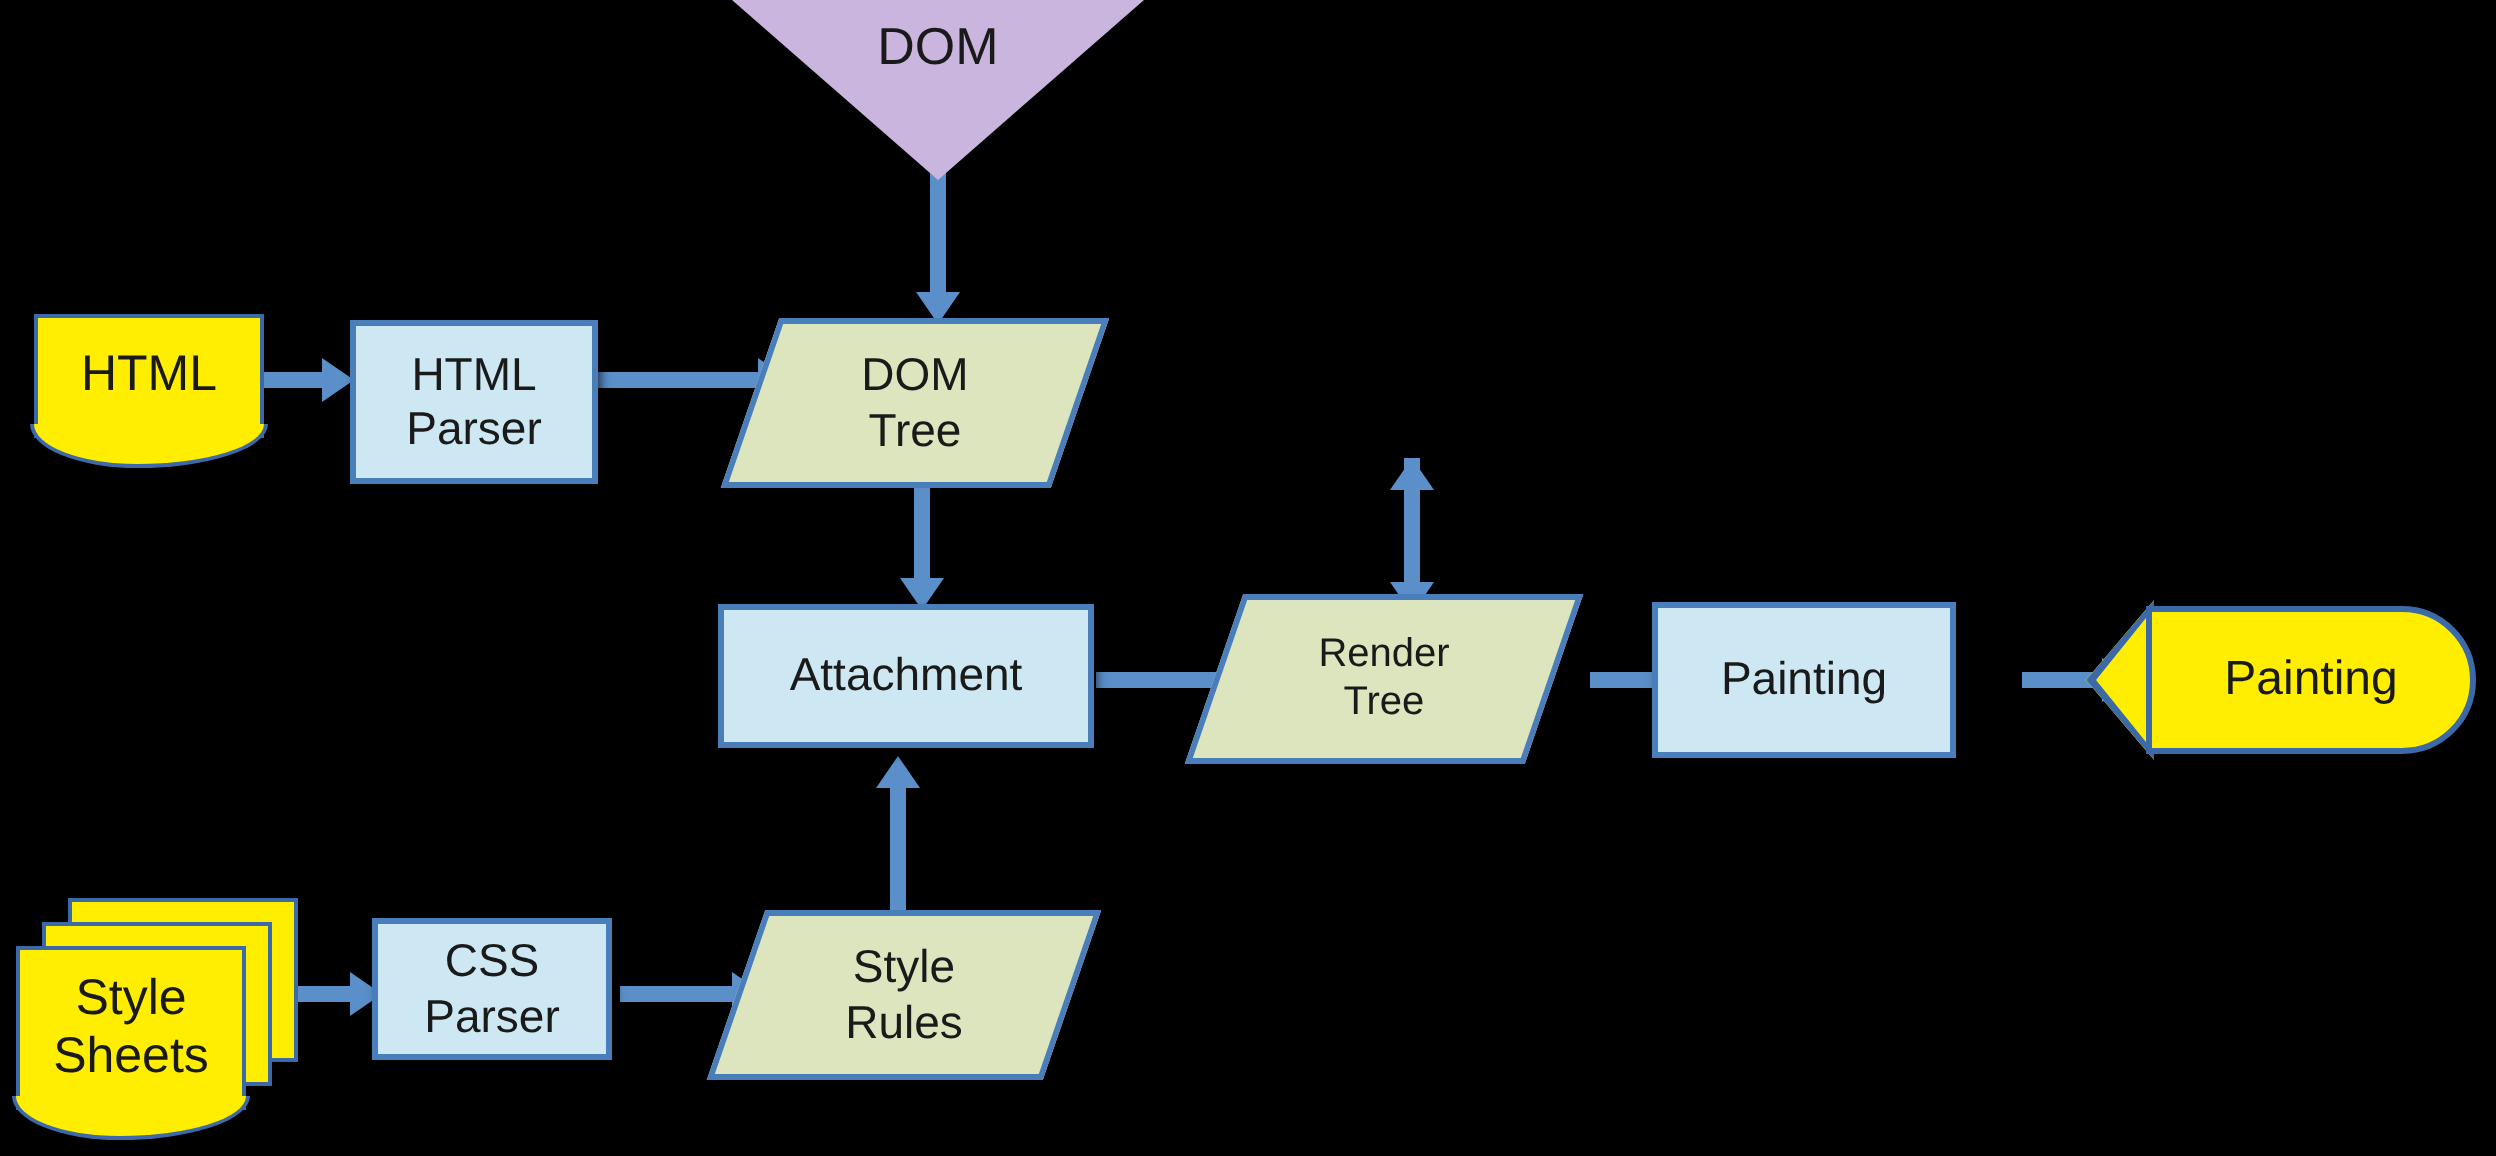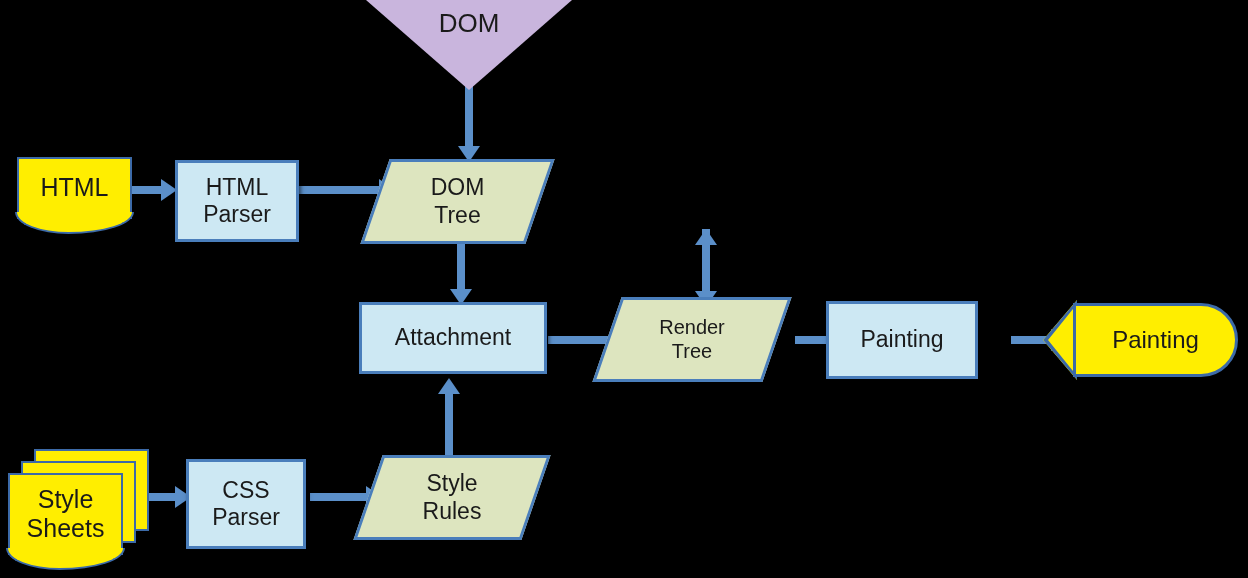--- a/index.html
+++ b/index.html
@@ -283,21 +283,21 @@
 
   <div class="node doc" style="left:8px; top:473px; width:115px; height:82px; font-size:25px;">
     <div class="stack" style="left:26px; top:-24px; width:115px; height:82px;"></div>
     <div class="stack" style="left:13px; top:-12px; width:115px; height:82px;"></div>
     <div class="skin"></div>
     <div class="wave"></div>
     <span class="lbl">Style
 Sheets</span>
   </div>
 
-  <div class="node box" style="left:186px; top:459px; width:120px; height:90px; font-size:23px;">
+  <div class="node box" style="left:186px; top:459px; width:120px; height:71px; font-size:23px;">
     <span class="lbl">CSS
 Parser</span>
   </div>
 
   <div class="node para" style="left:368px; top:455px; width:168px; height:85px; font-size:23px;">
     <div class="skin"></div>
     <span class="lbl">Style
 Rules</span>
   </div>
 

